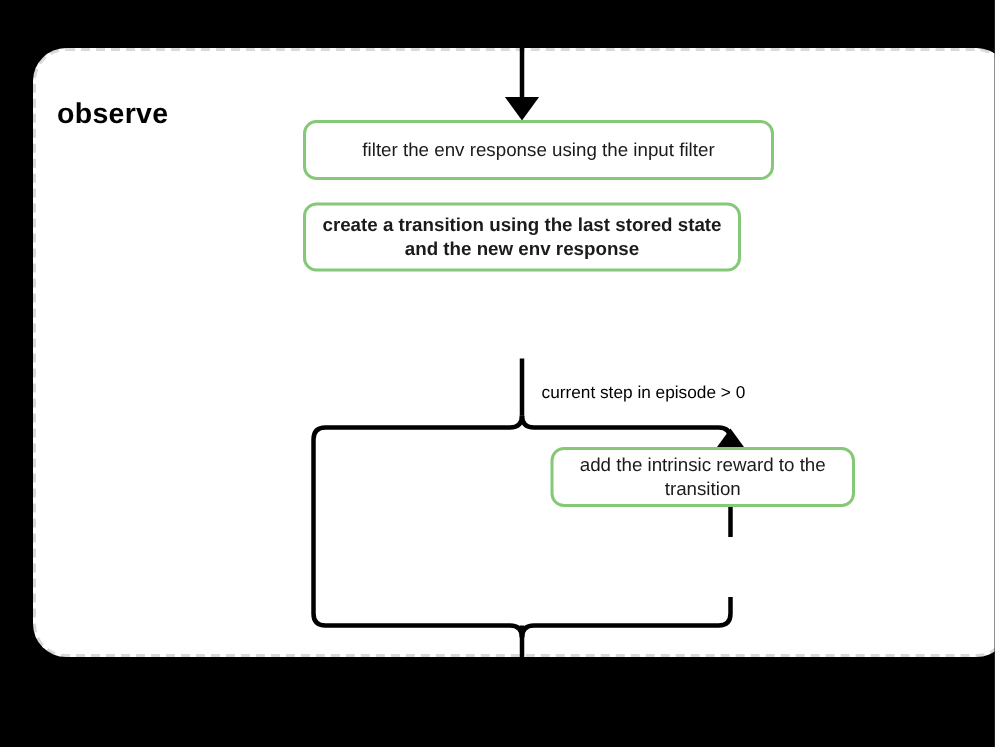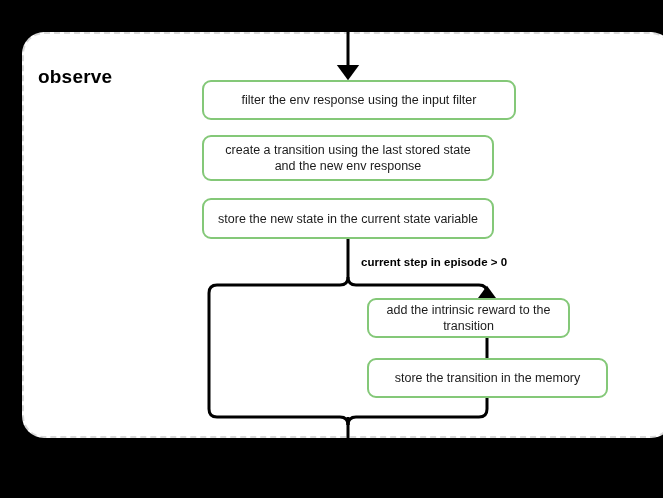--- a/index.html
+++ b/index.html
@@ -51,32 +51,32 @@
     align-items: center;
     justify-content: center;
     text-align: center;
     font-size: 12.5px;
     color: #1b1b1b;
     line-height: 1.28;
     padding: 2px 10px;
   }
 
   #node-filter        { left: 186px; top: 80px;  width: 314px; height: 40px; }
-  #node-create        { left: 186px; top: 135px; width: 292px; height: 46px; }
+  #node-create        { left: 186px; top: 135px; width: 292px; height: 46px; font-weight: bold; }
   #node-store-state   { left: 186px; top: 198px; width: 292px; height: 41px; }
   #node-intrinsic     { left: 351px; top: 298px; width: 203px; height: 40px; }
   #node-store-trans   { left: 351px; top: 358px; width: 241px; height: 40px; }
 
   
   #branch-label {
     position: absolute;
     left: 345px;
     top: 256px;
     font-size: 11.5px;
-    font-weight: bold;
+    font-weight: normal;
     color: #000000;
     white-space: nowrap;
   }
 
   
   #edges {
     position: absolute;
     left: 0;
     top: 0;
     width: 663px;
@@ -119,21 +119,19 @@
 
     <path class="edge-path" d="M471,398 L471,409 Q471,417 463,417 L340,417 Q332,417 332,425"></path>
 
     <path class="edge-path" d="M332,417 L332,452"></path>
   </svg>
 
   <div class="node" id="node-filter">filter the env response using the input filter</div>
 
   <div class="node" id="node-create">create a transition using the last stored state and the new env response</div>
 
-  <div class="node" id="node-store-state">store the new state in the current state variable</div>
 
   <div class="node" id="node-intrinsic">add the intrinsic reward to the transition</div>
 
-  <div class="node" id="node-store-trans">store the transition in the memory</div>
 
   <div id="branch-label">current step in episode &gt; 0</div>
 
 </div>
 
 </body></html>

